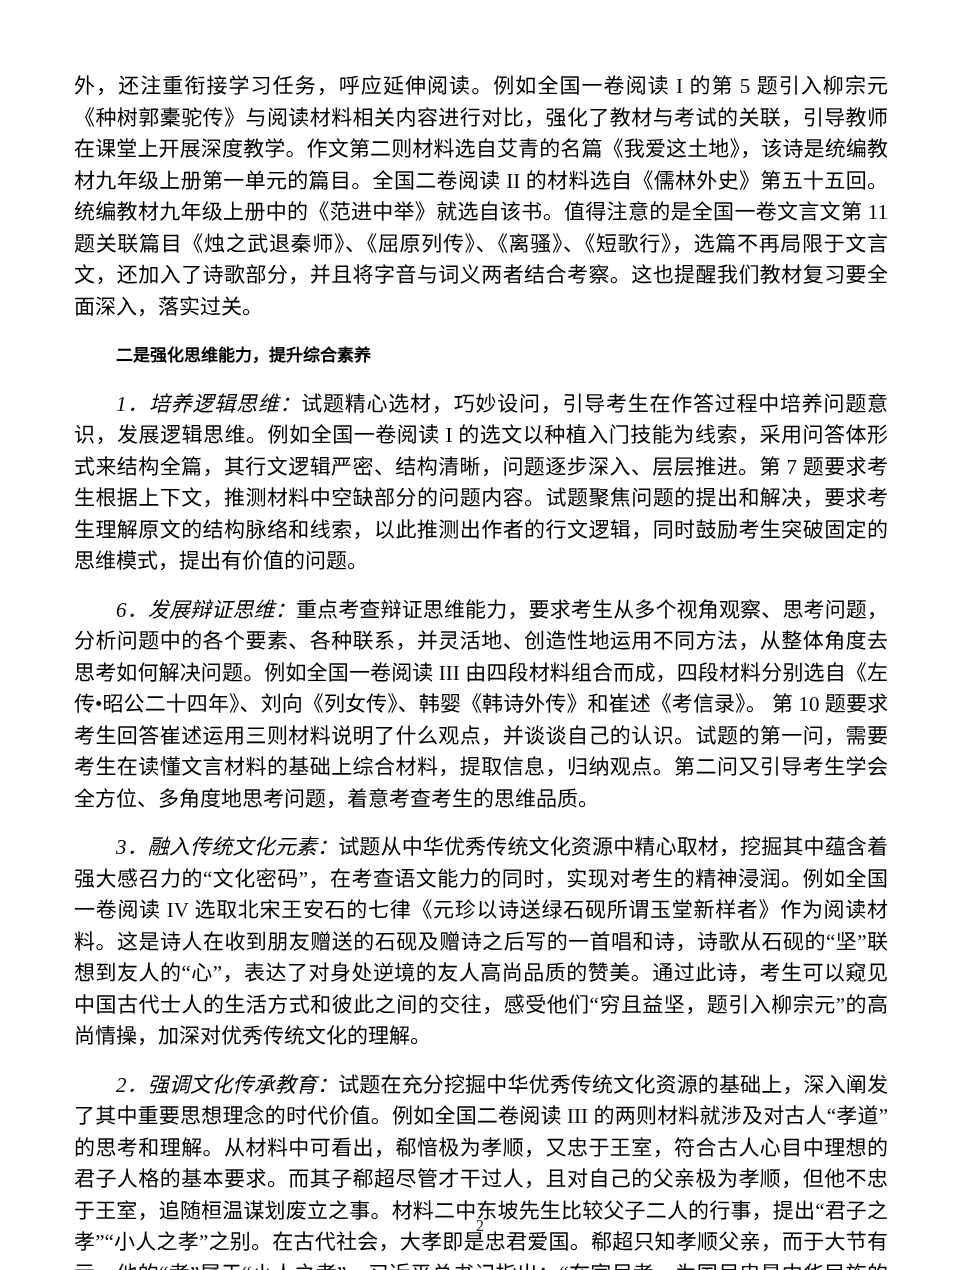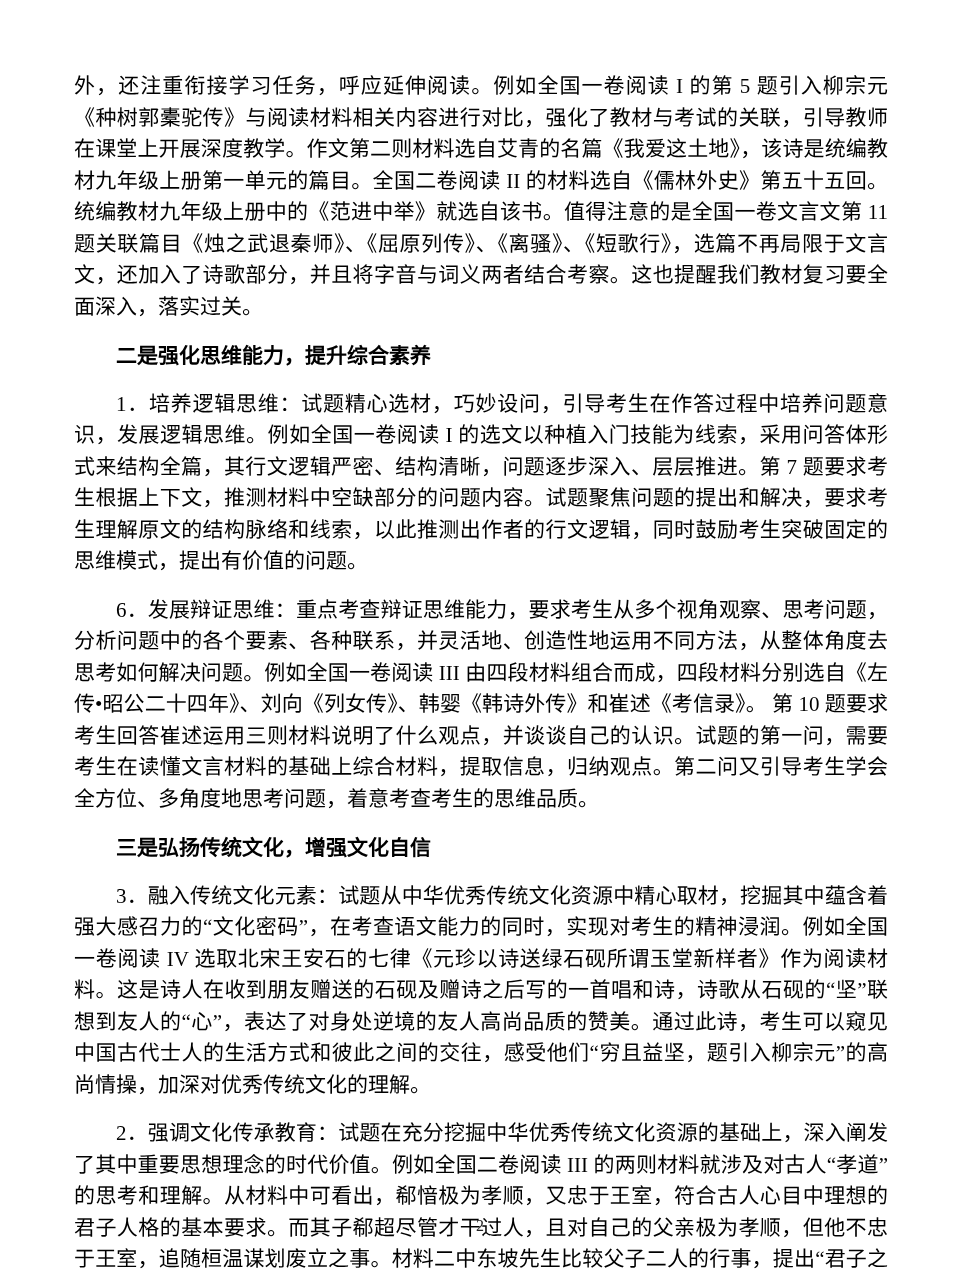--- a/index.html
+++ b/index.html
@@ -28,48 +28,48 @@
   }
   main.doc-body p,
   main.doc-body h2 {
     margin: 17px;
     padding: 0;
   }
   .para.indent {
     text-indent: 42px;
   }
   h2.heading {
-    font-size: 21px;
+    font-size: 17px;
     line-height: 31.5px;
     font-weight: bold;
     text-indent: 42px;
     font-family: "Liberation Sans", "DejaVu Sans", sans-serif;
   }
   .lead {
+    font-style: italic;
   }
   footer.page-footer {
     position: absolute;
     left: 0;
     top: 1215px;
     width: 100%;
     text-align: center;
     font-size: 16px;
     line-height: 22px;
     color: #222222;
   }
 </style>
 </head>
 <body>
 
 <main class="doc-body">
     <p class="para"><span>外，还注重衔接学习任务，呼应延伸阅读。例如全国一卷阅读 I 的第 5 题引入柳宗元《种树郭橐驼传》与阅读材料相关内容进行对比，强化了教材与考试的关联，引导教师在课堂上开展深度教学。作文第二则材料选自艾青的名篇《我爱这土地》，该诗是统编教材九年级上册第一单元的篇目。全国二卷阅读 II 的材料选自《儒林外史》第五十五回。统编教材九年级上册中的《范进中举》就选自该书。值得注意的是全国一卷文言文第 11 题关联篇目《烛之武退秦师》、《屈原列传》、《离骚》、《短歌行》，选篇不再局限于文言文，还加入了诗歌部分，并且将字音与词义两者结合考察。这也提醒我们教材复习要全面深入，落实过关。</span></p>
     <h2 class="heading">二是强化思维能力，提升综合素养</h2>
     <p class="para indent"><span class="lead">1．培养逻辑思维：</span><span>试题精心选材，巧妙设问，引导考生在作答过程中培养问题意识，发展逻辑思维。例如全国一卷阅读 I 的选文以种植入门技能为线索，采用问答体形式来结构全篇，其行文逻辑严密、结构清晰，问题逐步深入、层层推进。第 7 题要求考生根据上下文，推测材料中空缺部分的问题内容。试题聚焦问题的提出和解决，要求考生理解原文的结构脉络和线索，以此推测出作者的行文逻辑，同时鼓励考生突破固定的思维模式，提出有价值的问题。</span></p>
     <p class="para indent"><span class="lead">6．发展辩证思维：</span><span>重点考查辩证思维能力，要求考生从多个视角观察、思考问题，分析问题中的各个要素、各种联系，并灵活地、创造性地运用不同方法，从整体角度去思考如何解决问题。例如全国一卷阅读 III 由四段材料组合而成，四段材料分别选自《左传•昭公二十四年》、刘向《列女传》、韩婴《韩诗外传》和崔述《考信录》。 第 10 题要求考生回答崔述运用三则材料说明了什么观点，并谈谈自己的认识。试题的第一问，需要考生在读懂文言材料的基础上综合材料，提取信息，归纳观点。第二问又引导考生学会全方位、多角度地思考问题，着意考查考生的思维品质。</span></p>
-    <h2 class="heading">三是弘扬传统文化，增强文化自信</h2>
     <p class="para indent"><span class="lead">3．融入传统文化元素：</span><span>试题从中华优秀传统文化资源中精心取材，挖掘其中蕴含着强大感召力的“文化密码”，在考查语文能力的同时，实现对考生的精神浸润。例如全国一卷阅读 IV 选取北宋王安石的七律《元珍以诗送绿石砚所谓玉堂新样者》作为阅读材料。这是诗人在收到朋友赠送的石砚及赠诗之后写的一首唱和诗，诗歌从石砚的“坚”联想到友人的“心”，表达了对身处逆境的友人高尚品质的赞美。通过此诗，考生可以窥见中国古代士人的生活方式和彼此之间的交往，感受他们“穷且益坚，题引入柳宗元”的高尚情操，加深对优秀传统文化的理解。</span></p>
     <p class="para indent"><span class="lead">2．强调文化传承教育：</span><span>试题在充分挖掘中华优秀传统文化资源的基础上，深入阐发了其中重要思想理念的时代价值。例如全国二卷阅读 III 的两则材料就涉及对古人“孝道”的思考和理解。从材料中可看出，郗愔极为孝顺，又忠于王室，符合古人心目中理想的君子人格的基本要求。而其子郗超尽管才干过人，且对自己的父亲极为孝顺，但他不忠于王室，追随桓温谋划废立之事。材料二中东坡先生比较父子二人的行事，提出“君子之孝”“小人之孝”之别。在古代社会，大孝即是忠君爱国。郗超只知孝顺父亲，而于大节有亏，他的“孝”属于“小人之孝”。习近平总书记指出：“在家尽孝、为国尽忠是中华民族的优良传统。”对此，两则材料在今天仍然有积极的启示意义，可以引导考生正确看待、辩证认识、理性分析现实问题，在大是大非面前旗帜鲜明，恪守正道。</span></p>
     <h2 class="heading">四是关注时代主题，落实立德树人</h2>
   </main>
 
 <footer class="page-footer">
   <span>2</span>
 </footer>
 
 </body></html>

